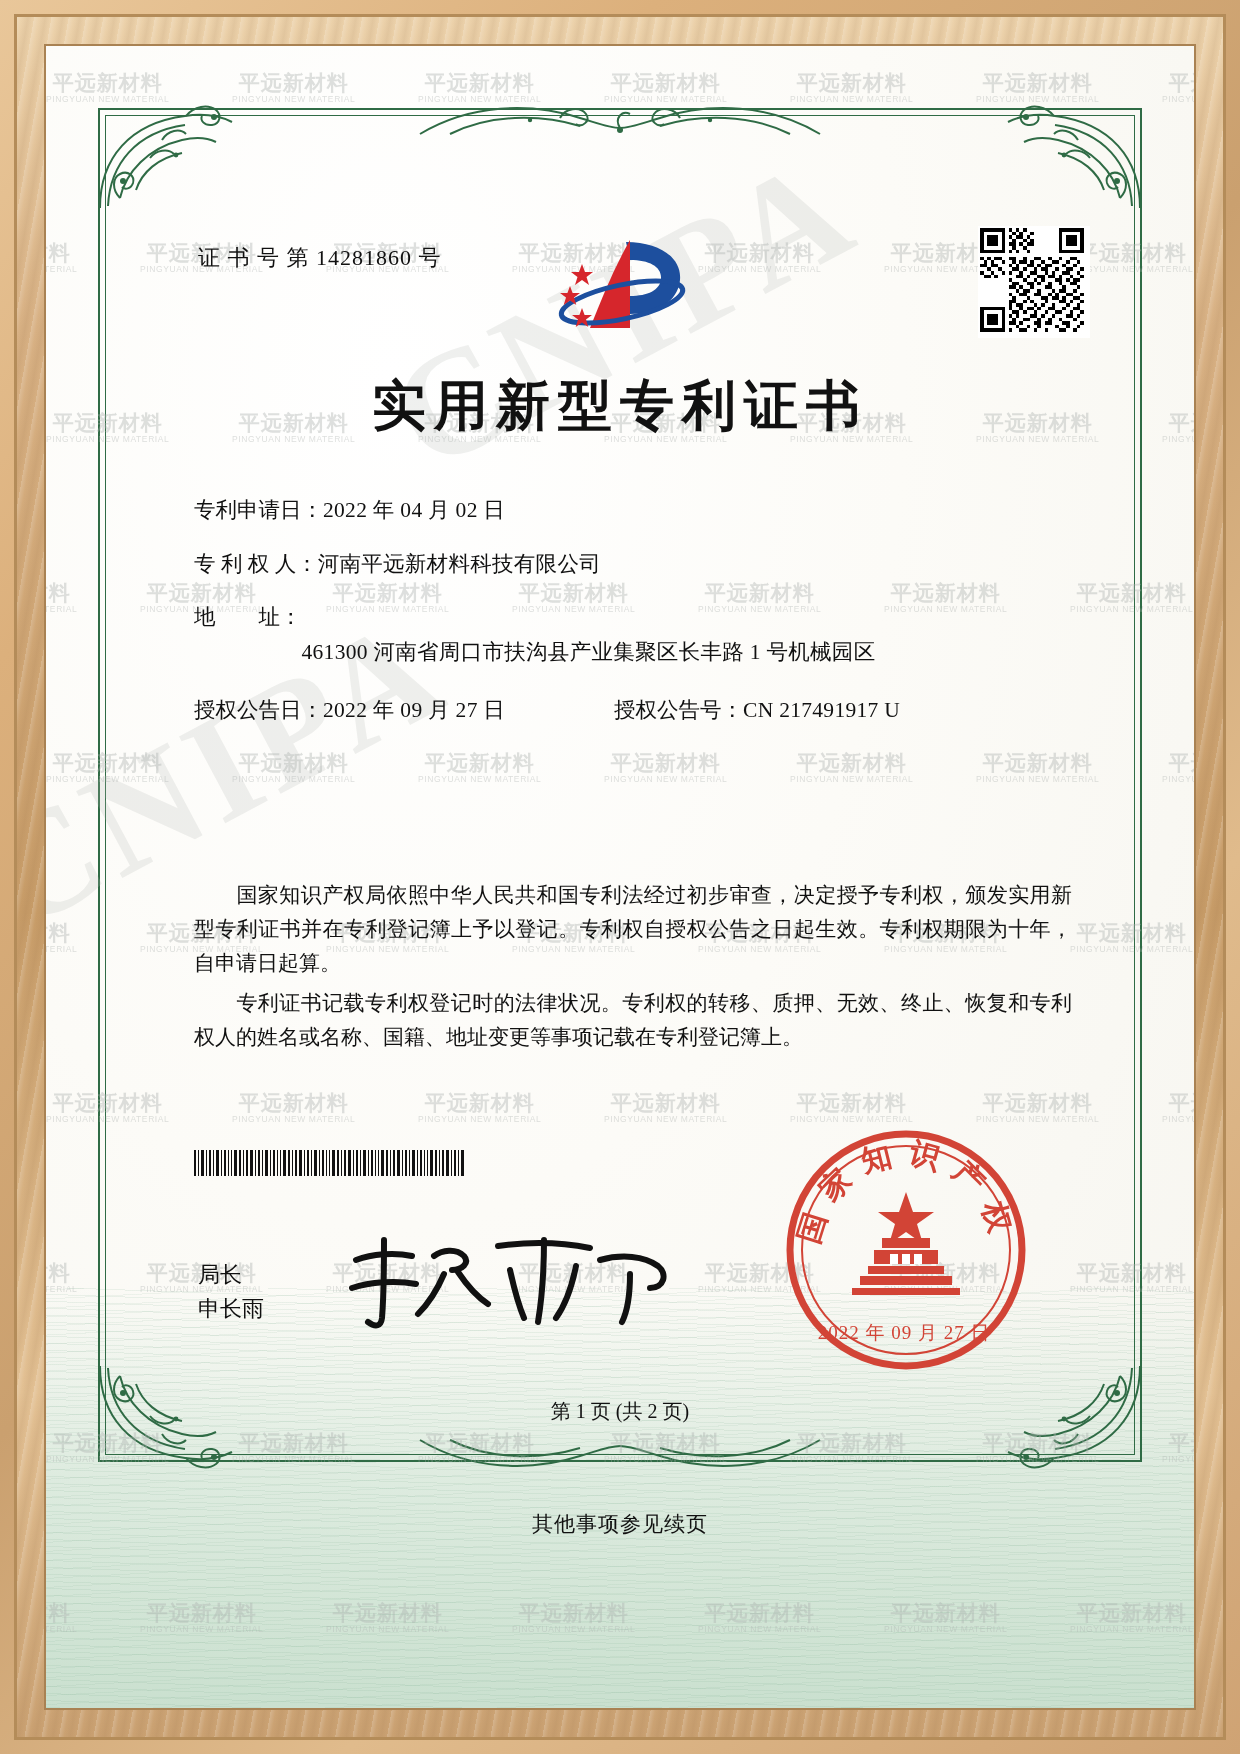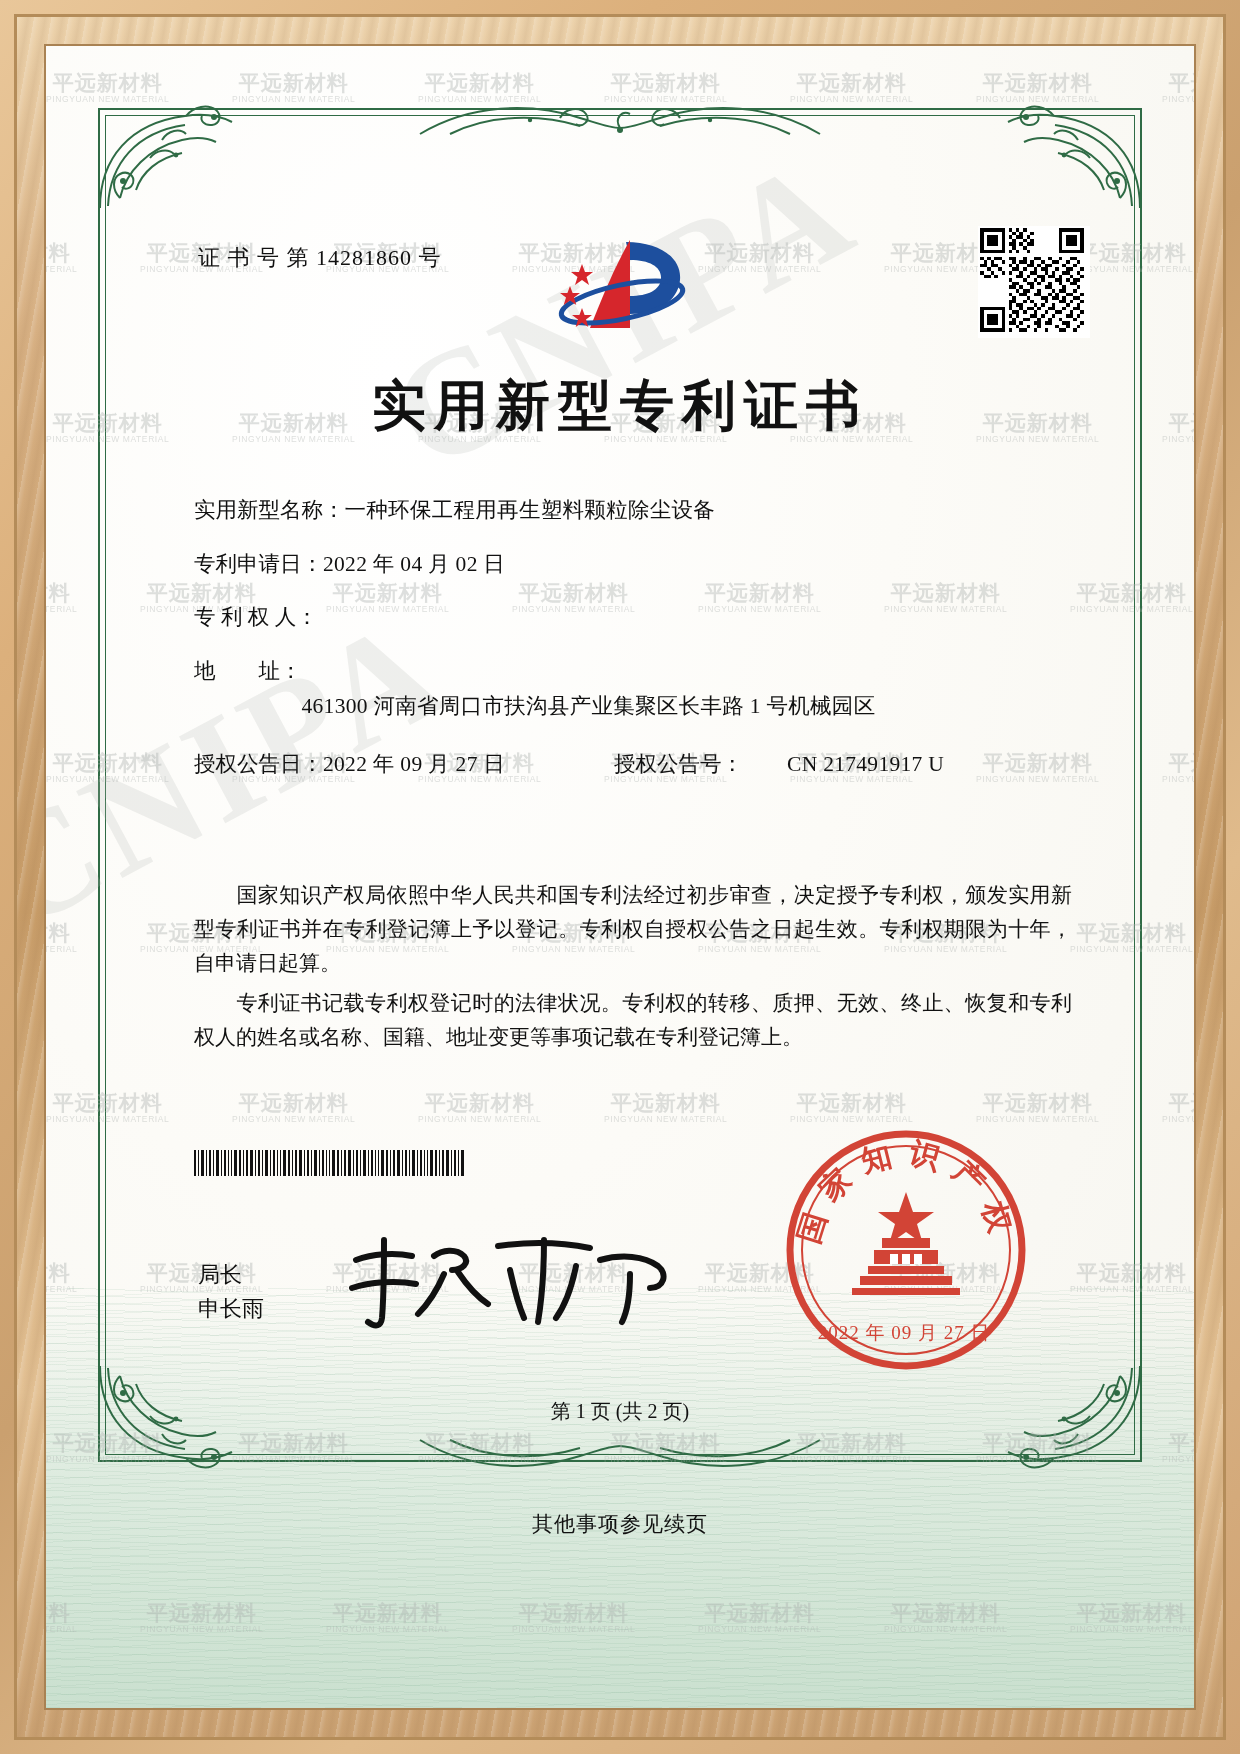--- a/index.html
+++ b/index.html
@@ -179,21 +179,21 @@
     flex: 1 1 auto;
     letter-spacing: 0.3px;
   }
   .f-value.indent-wrap { line-height: 1.45; margin-top: 30px; }
 
   .row-two {
     display: flex;
     margin-bottom: 28px;
   }
   .row-two .col-a { width: 420px; display: flex; }
-  .row-two .col-b { display: flex; gap: 44px; }
+  .row-two .col-b { display: flex; }
 
   .para {
     position: absolute;
     left: 96px;
     width: 878px;
     font-size: 21px;
     line-height: 1.62;
     color: #111;
     text-align: justify;
   }
@@ -574,34 +574,31 @@
         <polygon points="52,36 55,44 63,44 56.5,49 59,57 52,52 45,57 47.5,49 41,44 49,44"></polygon>
         <polygon points="40,58 42.6,65 50,65 44,69.5 46.3,77 40,72.5 33.7,77 36,69.5 30,65 37.4,65"></polygon>
         <polygon points="52,80 54.6,87 62,87 56,91.5 58.3,99 52,94.5 45.7,99 48,91.5 42,87 49.4,87"></polygon>
       </g>
     </svg>
 
     <div class="doc-title">实用新型专利证书</div>
 
     <div class="fields">
 
-      <div class="field-row">
-        <span class="f-label">实用新型名称：</span>
-        <span class="f-value">一种环保工程用再生塑料颗粒除尘设备</span>
-      </div>
 
 
 
       <div class="field-row">
         <span class="f-label">专利申请日：</span>
         <span class="f-value">2022 年 04 月 02 日</span>
       </div>
 
       <div class="field-row">
         <span class="f-label">专 利 权 人：</span>
+        <span class="f-value">河南平远新材料科技有限公司</span>
       </div>
 
       <div class="field-row">
         <span class="f-label">地        址：</span>
         <span class="f-value indent-wrap">461300 河南省周口市扶沟县产业集聚区长丰路 1 号机械园区</span>
       </div>
 
       <div class="row-two">
         <div class="col-a">
           <span class="f-label">授权公告日：</span>

